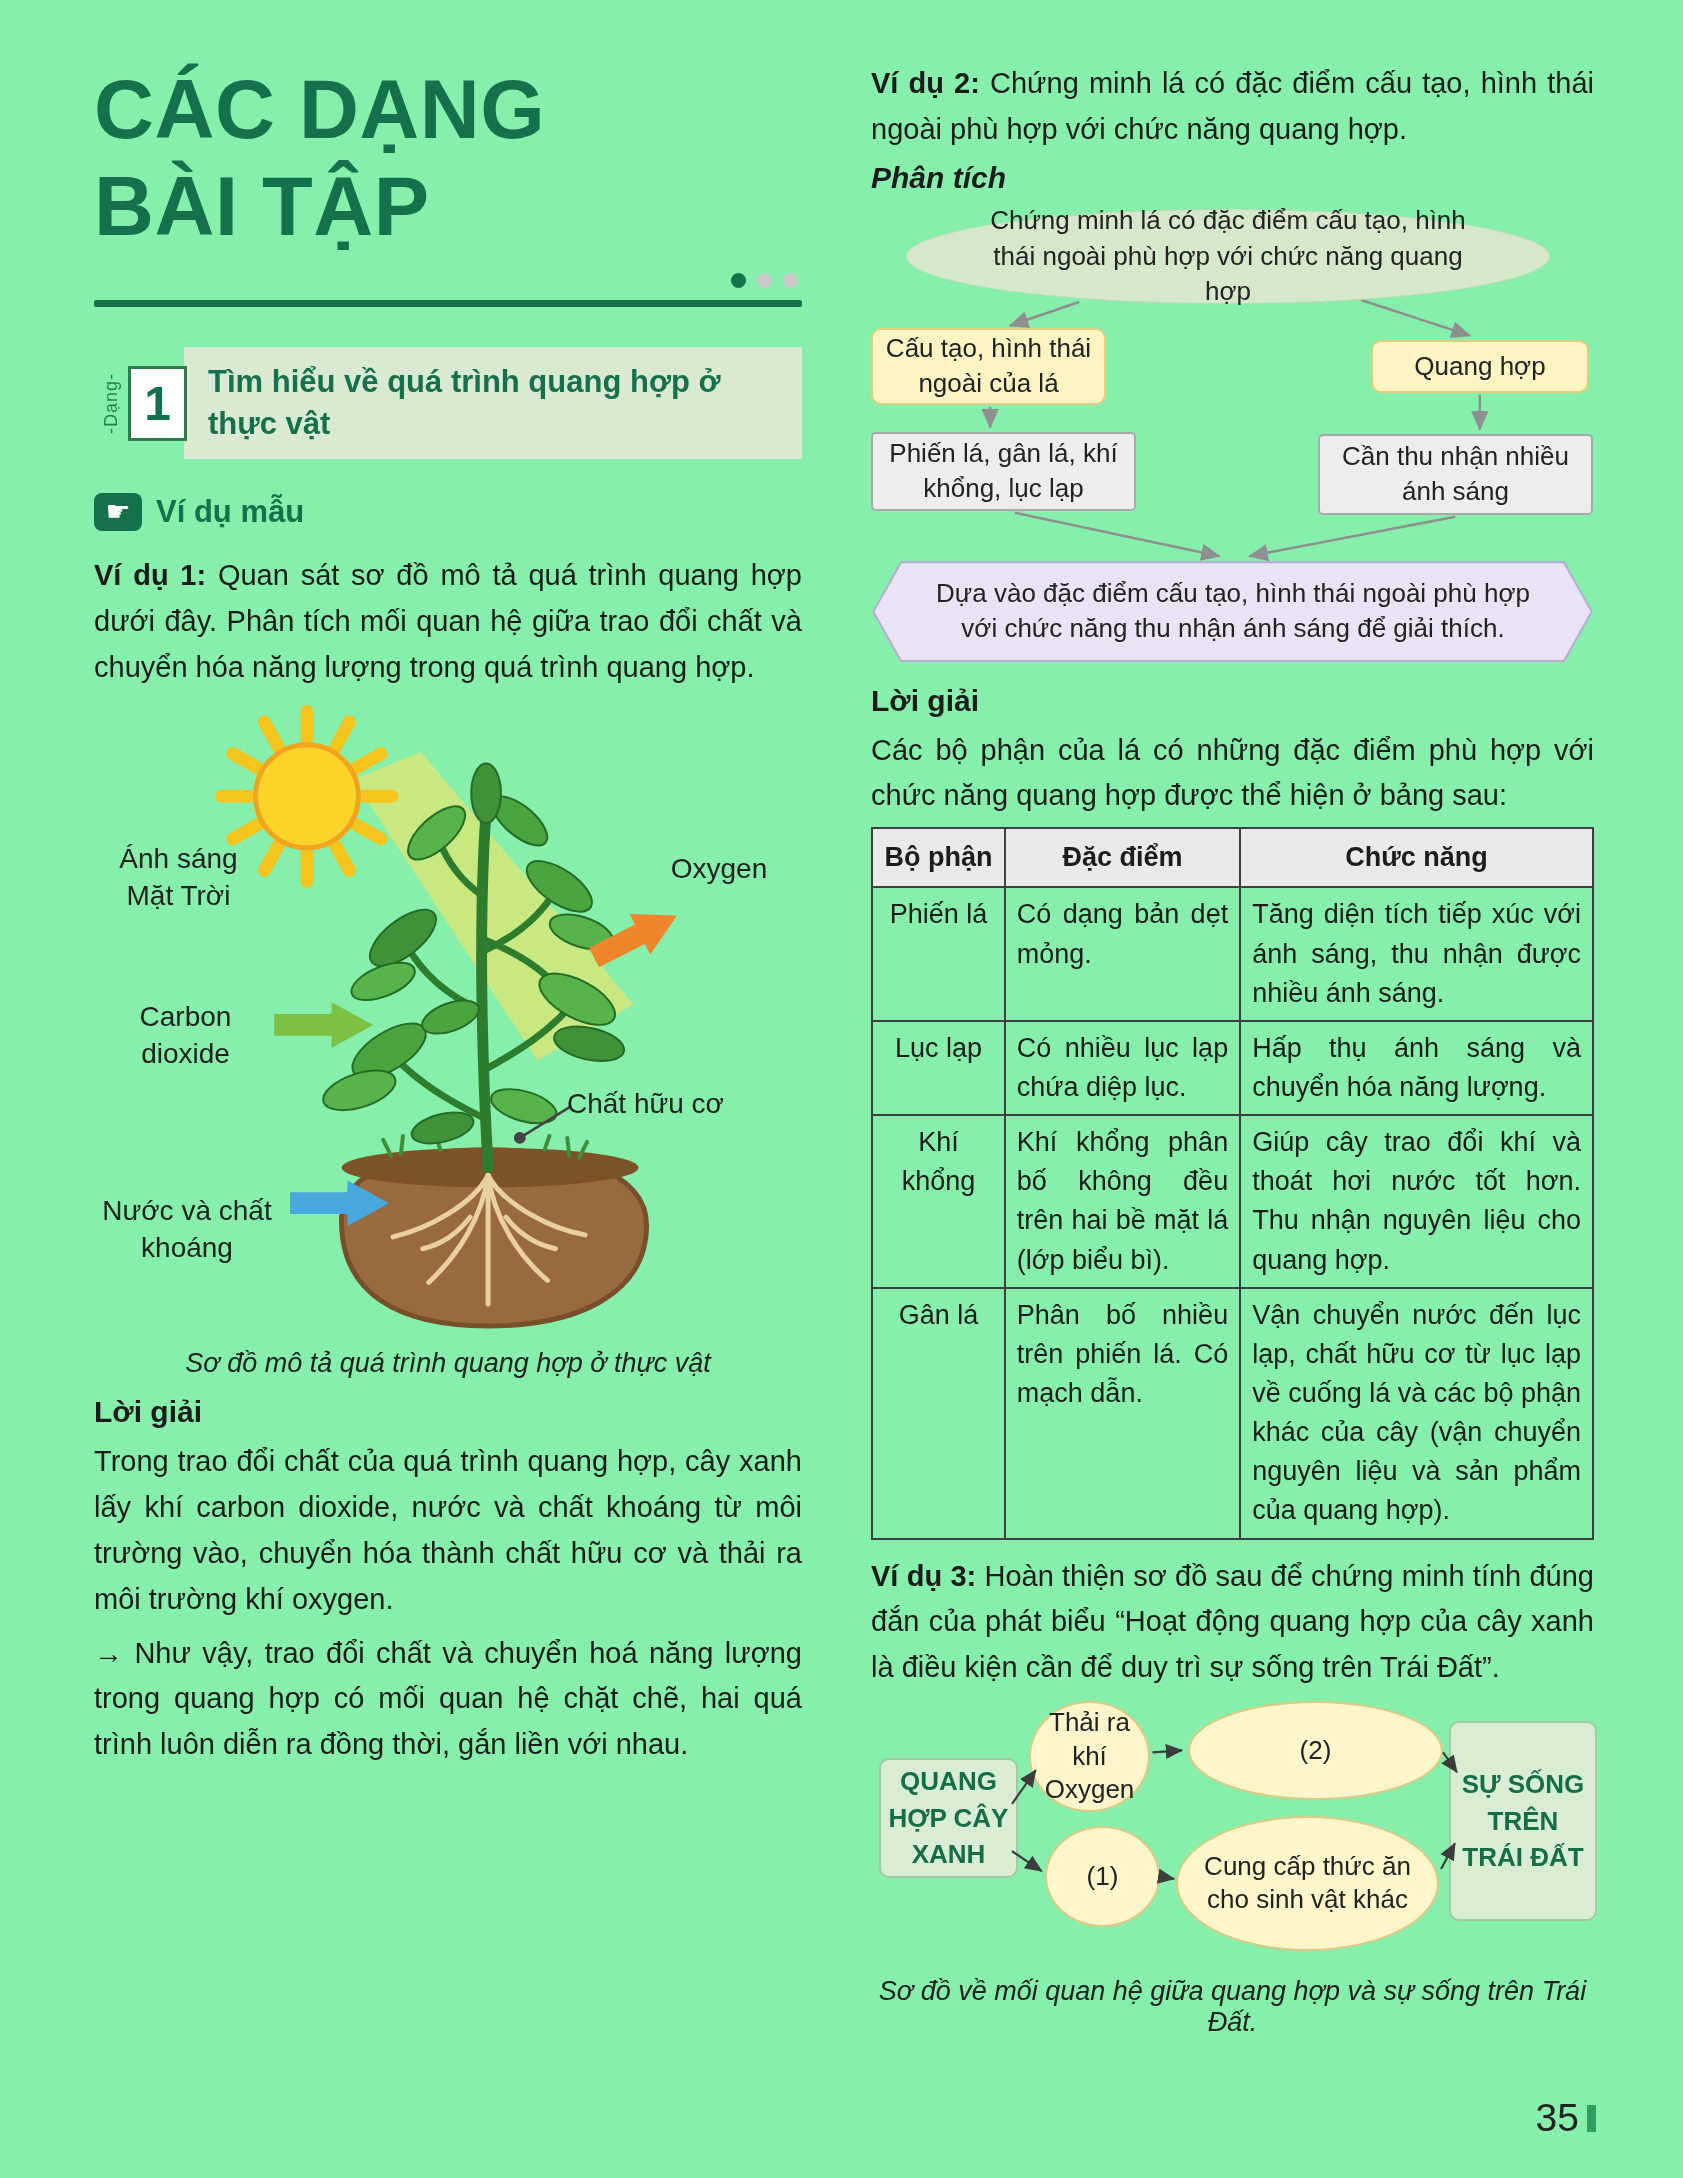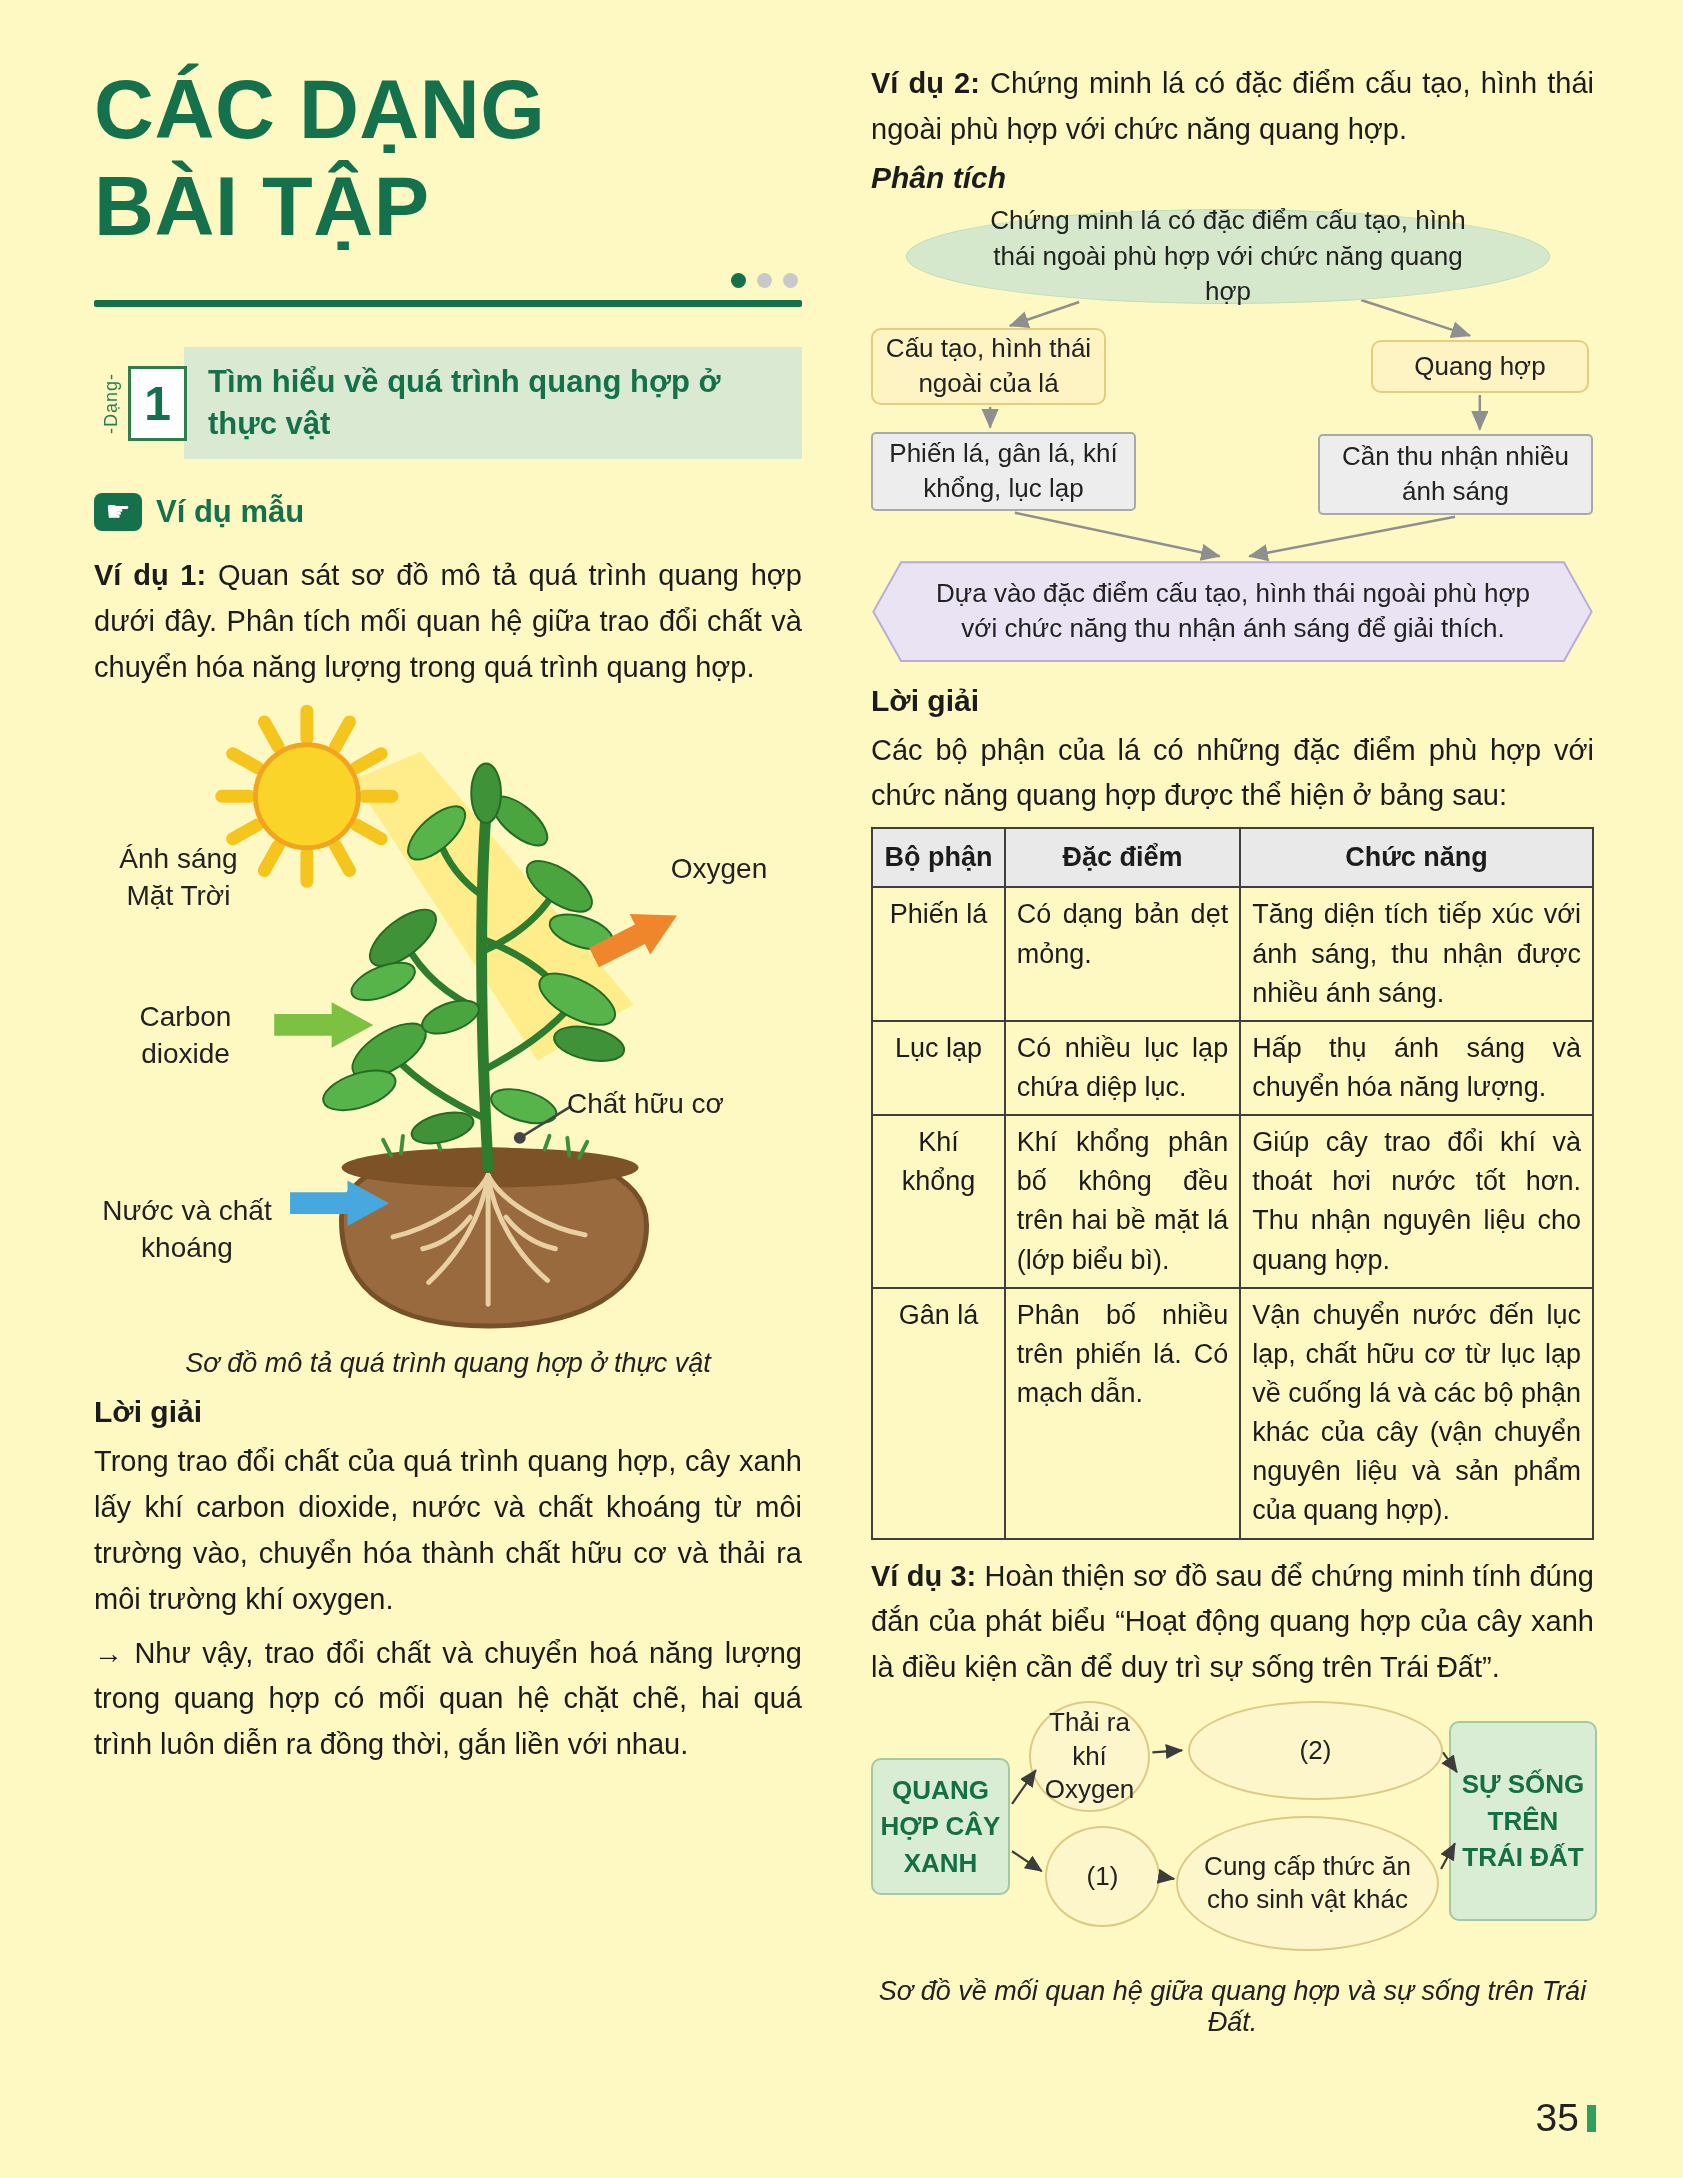--- a/index.html
+++ b/index.html
@@ -1,21 +1,21 @@
 <!DOCTYPE html>
 <html lang="vi"><head>
 <meta charset="utf-8">
 <style>
   * { margin:0; padding:0; box-sizing:border-box; }
   html,body { width:1683px; height:2178px; }
   body {
     font-family:"Liberation Sans","DejaVu Sans",sans-serif;
     font-size:29px; color:#1c1c1c; background:#ffffff;
   }
-  .page { position:relative; width:1683px; height:2178px; padding:61px 89px 0 94px; overflow:hidden; background:#fef9c3; }
+  .page { position:relative; width:1683px; height:2178px; padding:61px 89px 0 94px; overflow:hidden; background:#86efac; }
   .cols { display:flex; gap:69px; }
   .col-left  { flex:0 0 708px; width:708px; }
   .col-right { flex:0 0 723px; width:723px; }
 
   
   .main-title { font-size:83px; font-weight:800; color:#15714b; line-height:1.17; letter-spacing:0.5px; }
   .title-dots { display:flex; justify-content:flex-end; gap:11px; margin:18px 4px 12px 0; }
   .dot { width:15px; height:15px; border-radius:50%; }
   .dot-green { background:#15714b; }
   .dot-gray  { background:#c9c9c9; }
@@ -62,21 +62,21 @@
   .leaf th, .leaf td { border:2px solid #3f3f3f; vertical-align:top; padding:7px 11px; font-size:27px; line-height:1.45; }
   .leaf th { background:#e9e9e9; text-align:center; font-weight:bold; padding:9px 6px; vertical-align:middle; }
   .leaf td { text-align:justify; }
   .leaf td.first { text-align:center; }
 
   
   .diagram3 { position:relative; width:723px; height:259px; margin-top:10px; }
   .d3-green { position:absolute; background:#d9ecd4; border:2px solid #a3c9a0; border-radius:10px;
               display:flex; align-items:center; justify-content:center; text-align:center;
               color:#156f45; font-weight:bold; font-size:26px; line-height:1.4; padding:4px; }
-  .d3-left  { left:0;     top:57px; width:139px; height:137px; }
+  .d3-left  { left:8px;     top:57px; width:139px; height:120px; }
   .d3-right { left:578px; top:20px; width:148px; height:200px; }
   .d3-ell { position:absolute; background:#fdf6cb; border:2px solid #ddca84; border-radius:50%;
             display:flex; align-items:center; justify-content:center; text-align:center;
             font-size:26px; line-height:1.3; padding:8px 14px; color:#222; }
   .d3-e1 { left:158px; top:0;     width:121px; height:111px; }
   .d3-e2 { left:317px; top:0;     width:255px; height:99px; }
   .d3-e3 { left:174px; top:125px; width:115px; height:101px; }
   .d3-e4 { left:305px; top:115px; width:263px; height:135px; }
   .d3-svg { position:absolute; left:0; top:0; pointer-events:none; }
 

